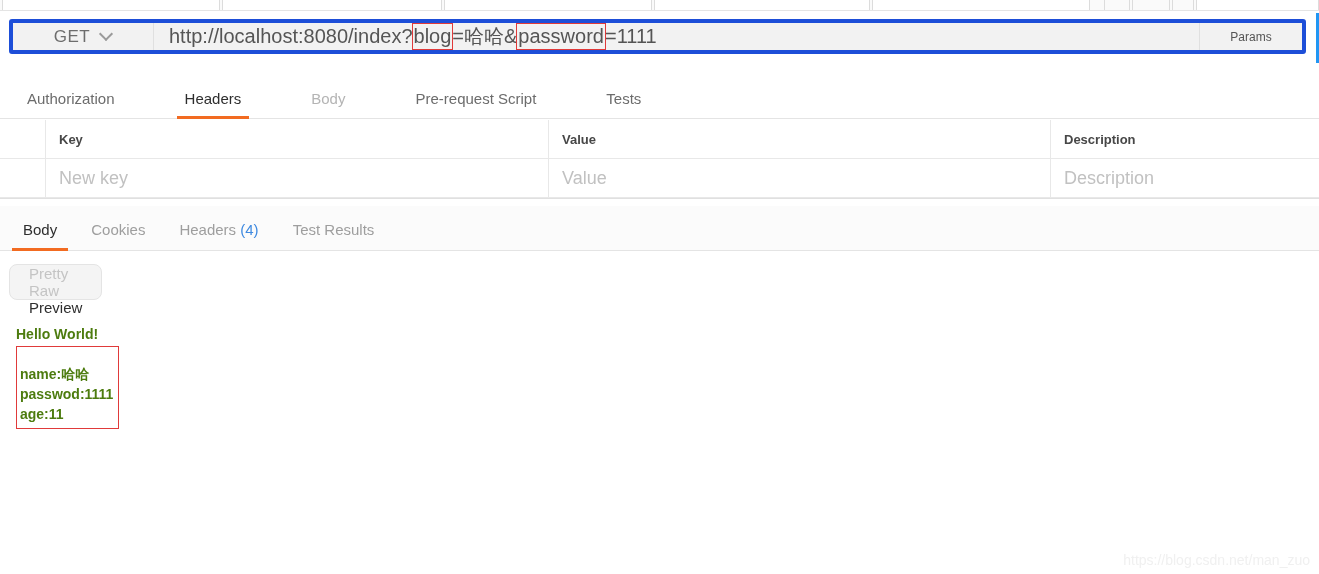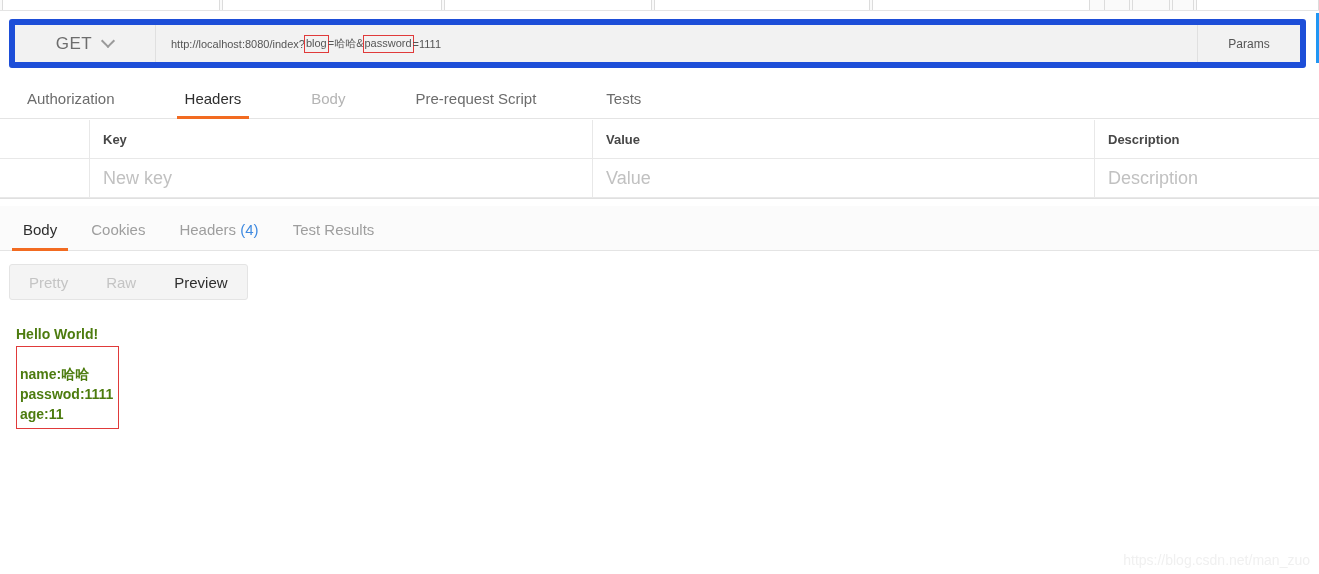--- a/index.html
+++ b/index.html
@@ -43,22 +43,22 @@
     border-left: 1px solid #dcdcdc;
     border-right: 1px solid #dcdcdc;
     box-sizing: border-box;
   }
 
   
   .request-row {
     position: absolute;
     left: 9px; top: 19px;
     width: 1297px;
-    height: 49px;
-    border: 6px solid #1d4ed8;
+    height: 35px;
+    border: 4px solid #1d4ed8;
     border-radius: 3px;
     background: #0c4a6e;
     box-sizing: border-box;
     display: flex;
     align-items: stretch;
   }
   .method-box {
     width: 141px;
     display: flex;
     align-items: center;
@@ -88,21 +88,21 @@
     border-right: 2px solid #9a9a9a;
     border-bottom: 2px solid #9a9a9a;
     transform: rotate(45deg);
   }
   .url-box {
     flex: 1;
     display: flex;
     align-items: center;
     padding-left: 15px;
     background: #f2f2f2;
-    font-size: 11px;
+    font-size: 20px;
     color: #555555;
     position: relative;
     overflow: hidden;
     white-space: nowrap;
     cursor: text;
   }
   .url-box .seg { display: inline; }
   .url-box .boxed {
     display: inline-block;
     border: 1px solid #e03a3a;
@@ -166,21 +166,20 @@
   .hdr-table {
     position: absolute;
     left: 0; top: 120px;
     width: 1319px;
   }
   .hdr-row {
     display: flex;
     height: 39px;
     border-bottom: 1px solid #e8e8e8;
     box-sizing: border-box;
-    padding-left: 44px;
   }
   .hdr-row.head { font-weight: bold; font-size: 13px; color: #474747; }
   .hdr-row.input-row { font-size: 18px; color: #c1c1c1; }
   .cell-check {
     width: 46px;
     border-right: 1px solid #e8e8e8;
     box-sizing: border-box;
   }
   .cell-key {
     width: 503px;
@@ -245,24 +244,25 @@
   }
   .badge-count { color: #3f8ae0; }
 
   
   .fmt-group {
     position: absolute;
     left: 9px; top: 264px;
     height: 36px;
     background: #f4f4f4;
     border: 1px solid #e4e4e4;
-    border-radius: 3px;
+    border-radius: 8px;
     display: flex;
     align-items: stretch;
     box-sizing: border-box;
+    flex-direction: column;
   }
   .fmt-btn {
     display: flex;
     align-items: center;
     padding: 0 19px;
     font-size: 15px;
     color: #c4c4c4;
     cursor: pointer;
     white-space: nowrap;
   }

